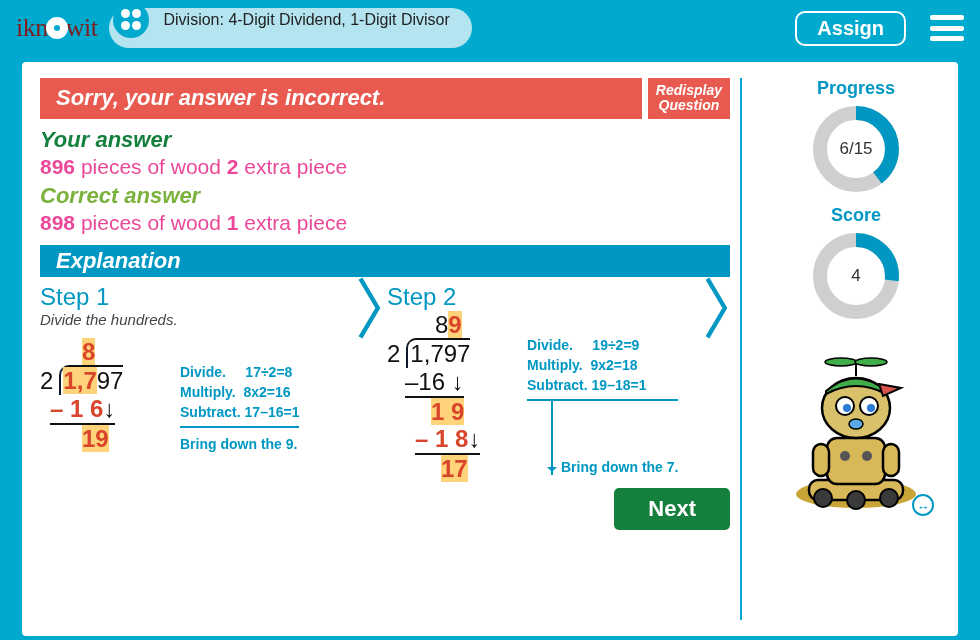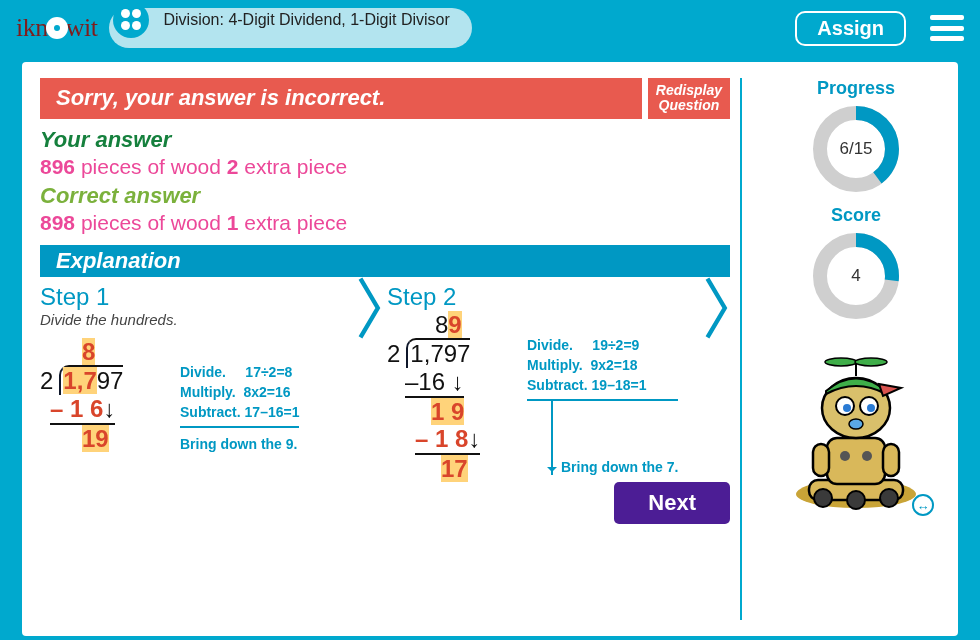--- a/index.html
+++ b/index.html
@@ -37,21 +37,21 @@
 .work { display: flex; gap: 10px; align-items: flex-start; }
 .long { font-family: "Segoe UI", Arial, sans-serif; font-size: 24px; line-height: 1.15; position: relative; min-width: 130px; }
 .hl { background: #ffd37a; }
 .red { color: #d9452b; font-weight: 700; }
 .normal { color: #111; }
 .divbar { border-top: 2px solid #111; border-left: 2px solid #0f172a; border-top-left-radius: 10px; padding-left: 2px; display: inline-block; }
 .minusrow { border-bottom: 2px solid #111; display: inline-block; }
 .notes { font-size: 14px; color: #0098c3; font-weight: 700; line-height: 1.45; border-bottom: 2px solid #0098c3; padding-bottom: 3px; margin-top: 24px; white-space: pre; }
 .bring { font-size: 14px; color: #0098c3; font-weight: 700; margin-top: 8px; }
 .arrow-down { color: #111; font-weight: 900; }
-.nextbtn { background: #4c1d95; color: #fff; font-weight: 700; font-size: 22px; border: none; border-radius: 5px; padding: 8px 34px; cursor: pointer; float: right; }
+.nextbtn { background: #15803d; color: #fff; font-weight: 700; font-size: 22px; border: none; border-radius: 5px; padding: 8px 34px; cursor: pointer; float: right; margin-top: 6px; }
 .side h4 { color: #0098c3; font-weight: 700; font-size: 18px; margin-bottom: 4px; }
 .ring { position: relative; width: 92px; height: 92px; margin-bottom: 10px; }
 .ring svg { transform: rotate(-90deg); }
 .ring .val { position: absolute; inset: 0; display: flex; align-items: center; justify-content: center; font-size: 17px; color: #333; }
 .robot { margin-top: 14px; }
 .swapicon { position: absolute; right: 24px; bottom: 120px; width: 22px; height: 22px; border: 2px solid #0098c3; border-radius: 50%; color: #0098c3; font-size: 13px; display: flex; align-items: center; justify-content: center; cursor: pointer; }
 .step2-bring-wrap { display: flex; align-items: flex-start; gap: 8px; }
 .step2-arrowline { width: 2px; height: 74px; background: #0098c3; position: relative; margin-left: 24px; }
 .step2-arrowline::after { content: ""; position: absolute; bottom: -2px; left: -4px; border: 5px solid transparent; border-top-color: #0098c3; }
 </style>

